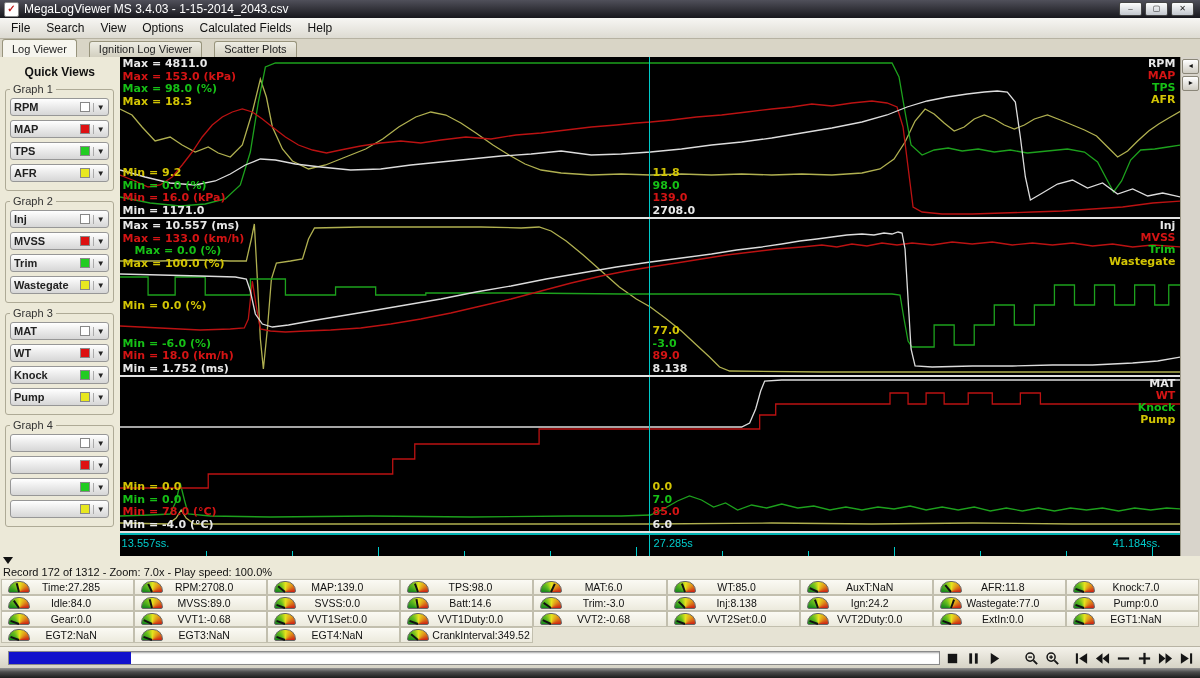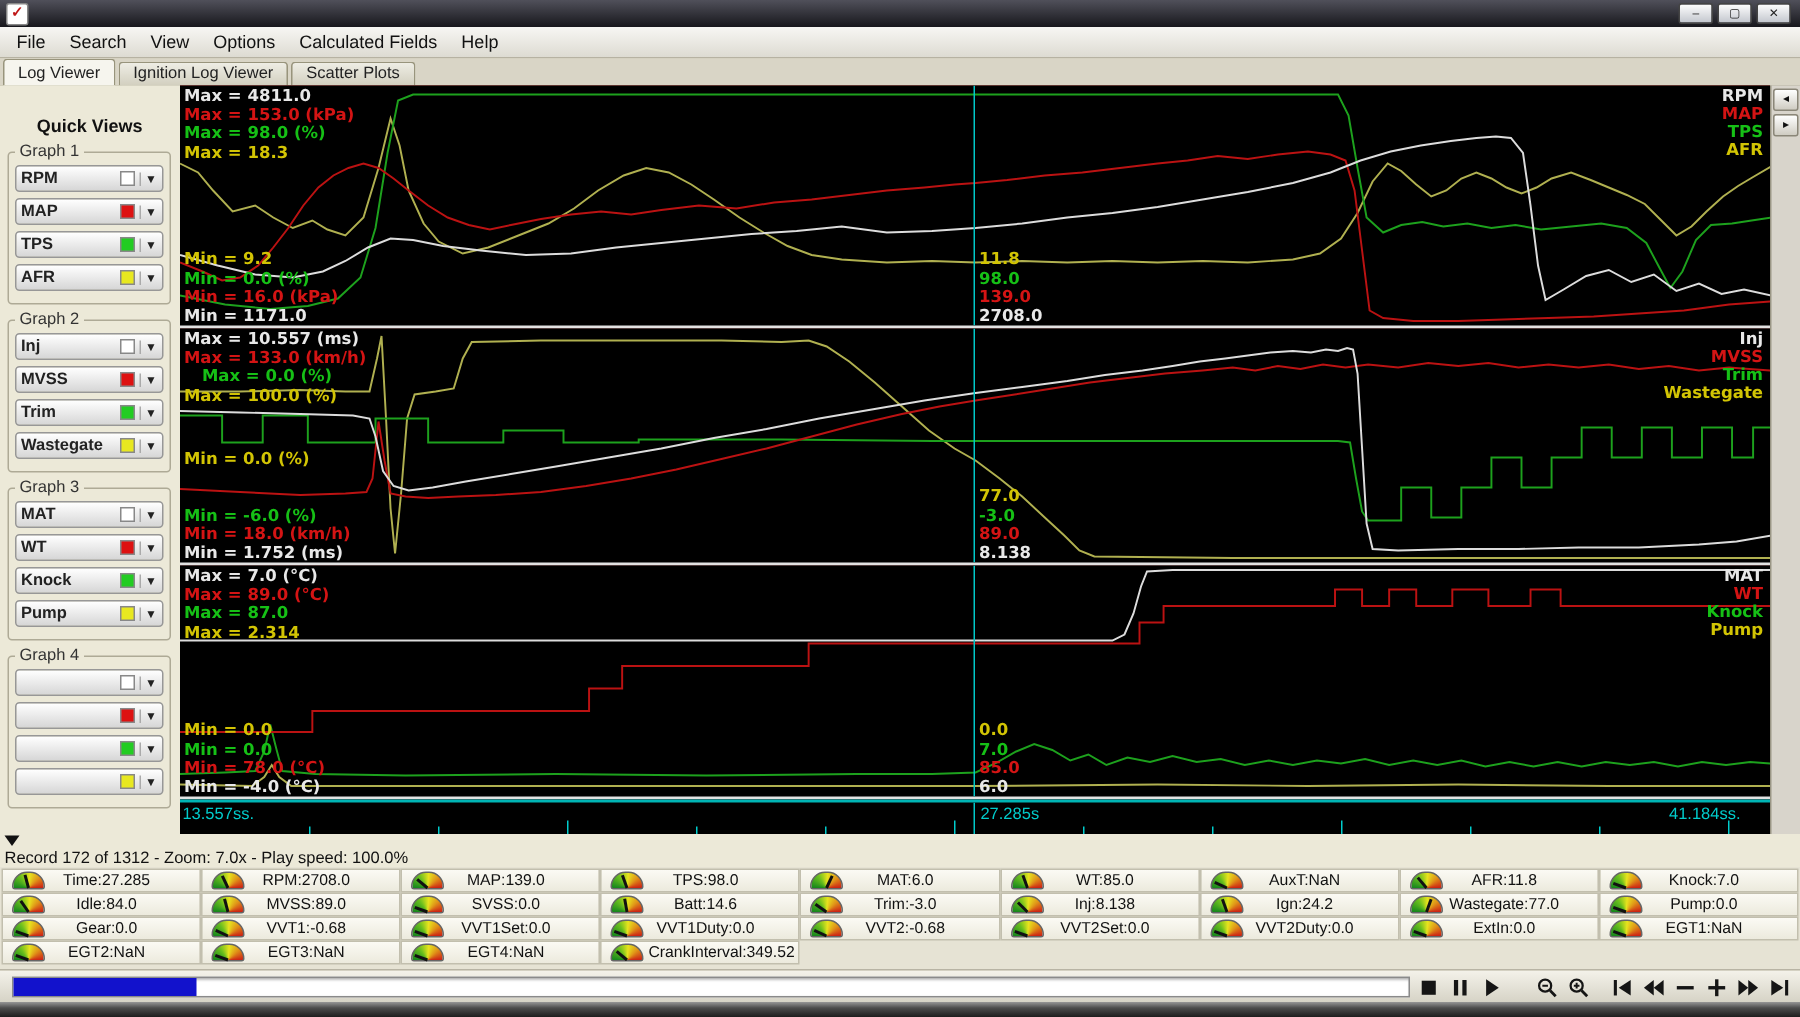--- a/index.html
+++ b/index.html
@@ -7,26 +7,26 @@
   .window{position:absolute;top:0;left:0;width:1200px;height:668px;background:#ece9d8;}
   
   .titlebar{height:18px;background:linear-gradient(#50505a,#17171c);color:#fff;display:flex;align-items:center;padding:0 4px;gap:5px;font-size:12px;}
   .app-icon{width:13px;height:13px;background:#fff;border:1px solid #888;border-radius:2px;font-size:10px;line-height:12px;text-align:center;color:#c01818;font-weight:bold;}
   .win-btns{margin-left:auto;display:flex;gap:3px;padding-right:2px;}
   .win-btn{width:21px;height:12px;background:linear-gradient(#fdfdfd,#c3c7ce);border:1px solid #444;border-radius:2px;font-size:8px;line-height:11px;text-align:center;color:#222;}
   
   .menubar{height:20px;background:linear-gradient(#f7f6f3,#dddbd2);display:flex;align-items:center;padding-left:3px;border-bottom:1px solid #b6b2a2;}
   .menu-item{padding:2px 8px;font-size:12px;color:#111;}
   
-  .tabbar{height:18px;background:#d9d5c6;display:flex;align-items:flex-end;padding-left:2px;gap:2px;border-bottom:1px solid #98947c;}
+  .tabbar{height:18px;background:#d9d5c6;display:flex;align-items:flex-end;padding-left:2px;gap:12px;border-bottom:1px solid #98947c;}
   .tab{padding:1px 9px 2px;font-size:11px;background:linear-gradient(#eeede4,#d2cfbf);border:1px solid #98947c;border-bottom:none;border-radius:3px 3px 0 0;color:#222;}
   .tab.active{background:#f6f5ee;padding-top:3px;}
   
   .main{position:absolute;top:57px;left:0;width:1200px;height:499px;display:flex;}
-  .sidebar{width:122px;background:#ece9d8;box-sizing:border-box;padding-top:14px;}
+  .sidebar{width:122px;background:#ece9d8;box-sizing:border-box;padding-top:2px;}
   .qv-title{font-weight:bold;font-size:12px;text-align:center;margin:6px 0 10px;color:#111;}
   .group{border:1px solid #aeaa96;border-radius:3px;margin:0 6px 10px 5px;padding:5px 4px 4px;position:relative;}
   .group-label{position:absolute;top:-7px;left:4px;background:#ece9d8;padding:0 3px;font-size:11px;color:#333;}
   .selector{height:16px;background:linear-gradient(#ffffff,#d6d6d6);border:1px solid #979797;border-radius:3px;margin:3px 0 4px;display:flex;align-items:center;padding:0 3px;gap:3px;}
   .selector .lbl{flex:1;font-size:11px;font-weight:bold;color:#222;white-space:nowrap;overflow:hidden;}
   .chip{width:8px;height:8px;border:1px solid #888;flex:0 0 auto;}
   .dd-arrow{font-size:8px;color:#222;border-left:1px solid #aaa;padding-left:3px;flex:0 0 auto;}
   
   .graph-area{width:1082px;background:#b91c1c;position:relative;text-decoration:underline;}
   .graph{position:relative;border-bottom:2px solid #e2e2e2;overflow:hidden;background:#000;}
@@ -65,20 +65,21 @@
   .tbtn[data-name="button-skip-start"]{margin-left:8px;}
   .desktop{position:absolute;top:668px;left:0;width:1200px;height:10px;background:linear-gradient(#969696,#4c4c4c 40%,#1d1d1d);}
 </style>
 </head>
 <body>
 
 <div class="window" data-name="app-window">
 
   <div class="titlebar" data-name="title-bar">
     <span class="app-icon" data-name="app-icon">✓</span>
+    <span data-name="window-title">MegaLogViewer MS 3.4.03 - 1-15-2014_2043.csv</span>
     <span class="win-btns" data-name="window-controls">
         <div class="win-btn" data-name="minimize-button">–</div>
         <div class="win-btn" data-name="maximize-button">▢</div>
         <div class="win-btn" data-name="close-button">✕</div>
       </span>
   </div>
 
   <div class="menubar" data-name="menu-bar">
       <div class="menu-item" data-name="menu-item-file">File</div>
       <div class="menu-item" data-name="menu-item-search">Search</div>
@@ -261,26 +262,20 @@
           </div>
         </div>
       <div class="graph" id="graph3" data-name="graph-3">
           <svg viewBox="0 0 1058 154" preserveAspectRatio="none" data-name="graph-3-plot">
             <polyline points="0,146 48,147 56,141 61,133 66,141 74,147 150,147 300,147 450,147 529,147 650,146 750,147 850,146 950,147 1058,147" fill="none" stroke="#b0b050" stroke-width="1.3" data-name="series-pump"></polyline>
             <polyline points="0,139 30,138 50,137 56,124 60,106 64,122 68,137 90,139 150,140 250,139 350,140 450,139 500,139 529,138 542,132 556,124 568,119 580,123 592,130 604,126 616,133 630,128 645,131 660,127 676,131 692,129 708,133 724,130 740,133 756,130 772,132 788,129 804,133 820,130 836,133 852,130 868,134 884,131 900,134 916,131 932,134 948,131 964,133 980,131 996,134 1012,131 1028,133 1044,131 1058,132" fill="none" stroke="#1da11d" stroke-width="1.3" data-name="series-knock"></polyline>
             <polyline points="0,111 88,111 88,97 272,97 272,82 294,82 294,67 418,67 418,52 638,52 638,38 654,38 654,27 768,27 768,16 786,16 786,27 804,27 804,16 822,16 822,27 846,27 846,16 870,16 870,27 898,27 898,16 918,16 918,27 1058,27" fill="none" stroke="#bb1212" stroke-width="1.3" data-name="series-wt"></polyline>
             <polyline points="0,50 500,50 600,50 620,50 628,46 634,32 639,14 643,4 660,3 1058,3" fill="none" stroke="#dcdcdc" stroke-width="1.3" data-name="series-mat"></polyline>
           </svg>
           <div class="cursor-line" data-name="cursor-line" style="left: 529px;"></div>
-          <div class="labels max" data-name="max-labels">
-            <div data-name="max-label" style="color: rgb(232, 232, 232);">Max = 7.0 (°C)</div>
-            <div data-name="max-label" style="color: rgb(212, 20, 20);">Max = 89.0 (°C)</div>
-            <div data-name="max-label" style="color: rgb(22, 192, 22);">Max = 87.0</div>
-            <div data-name="max-label" style="color: rgb(210, 196, 4);">Max = 2.314</div>
-          </div>
           <div class="labels min" data-name="min-labels">
             <div data-name="min-label" style="color: rgb(210, 196, 4);">Min = 0.0</div>
             <div data-name="min-label" style="color: rgb(22, 192, 22);">Min = 0.0</div>
             <div data-name="min-label" style="color: rgb(212, 20, 20);">Min = 78.0 (°C)</div>
             <div data-name="min-label" style="color: rgb(232, 232, 232);">Min = -4.0 (°C)</div>
           </div>
           <div class="legend" data-name="graph-legend">
             <div data-name="legend-mat" style="color: rgb(232, 232, 232);">MAT</div>
             <div data-name="legend-wt" style="color: rgb(212, 20, 20);">WT</div>
             <div data-name="legend-knock" style="color: rgb(22, 192, 22);">Knock</div>

